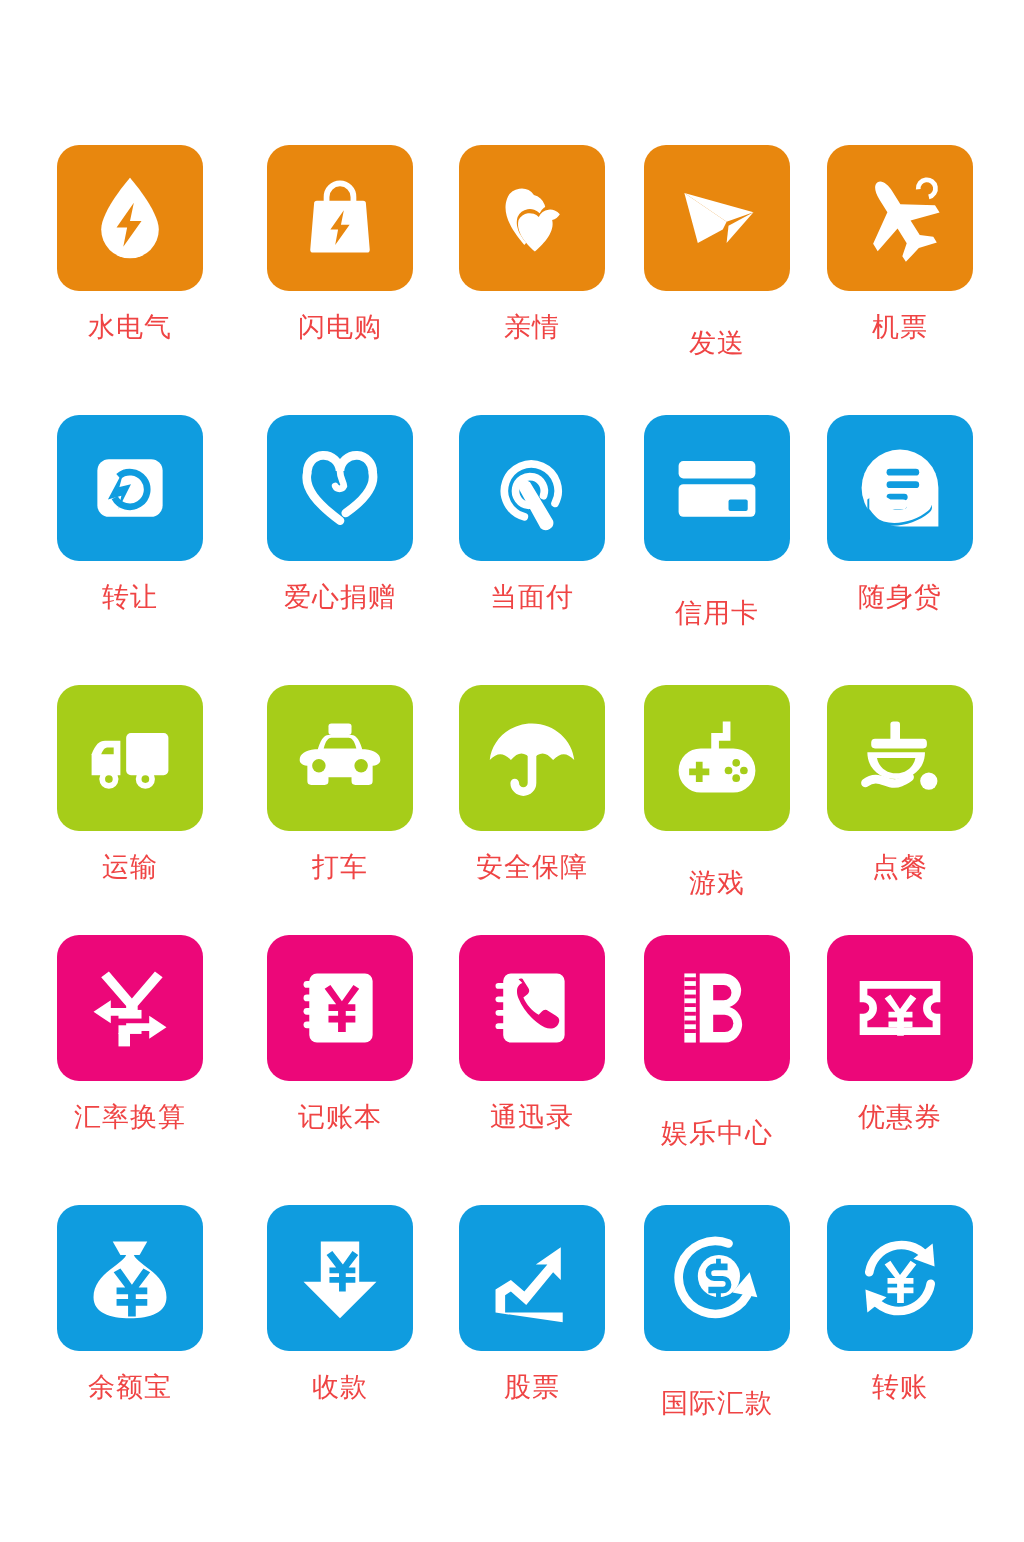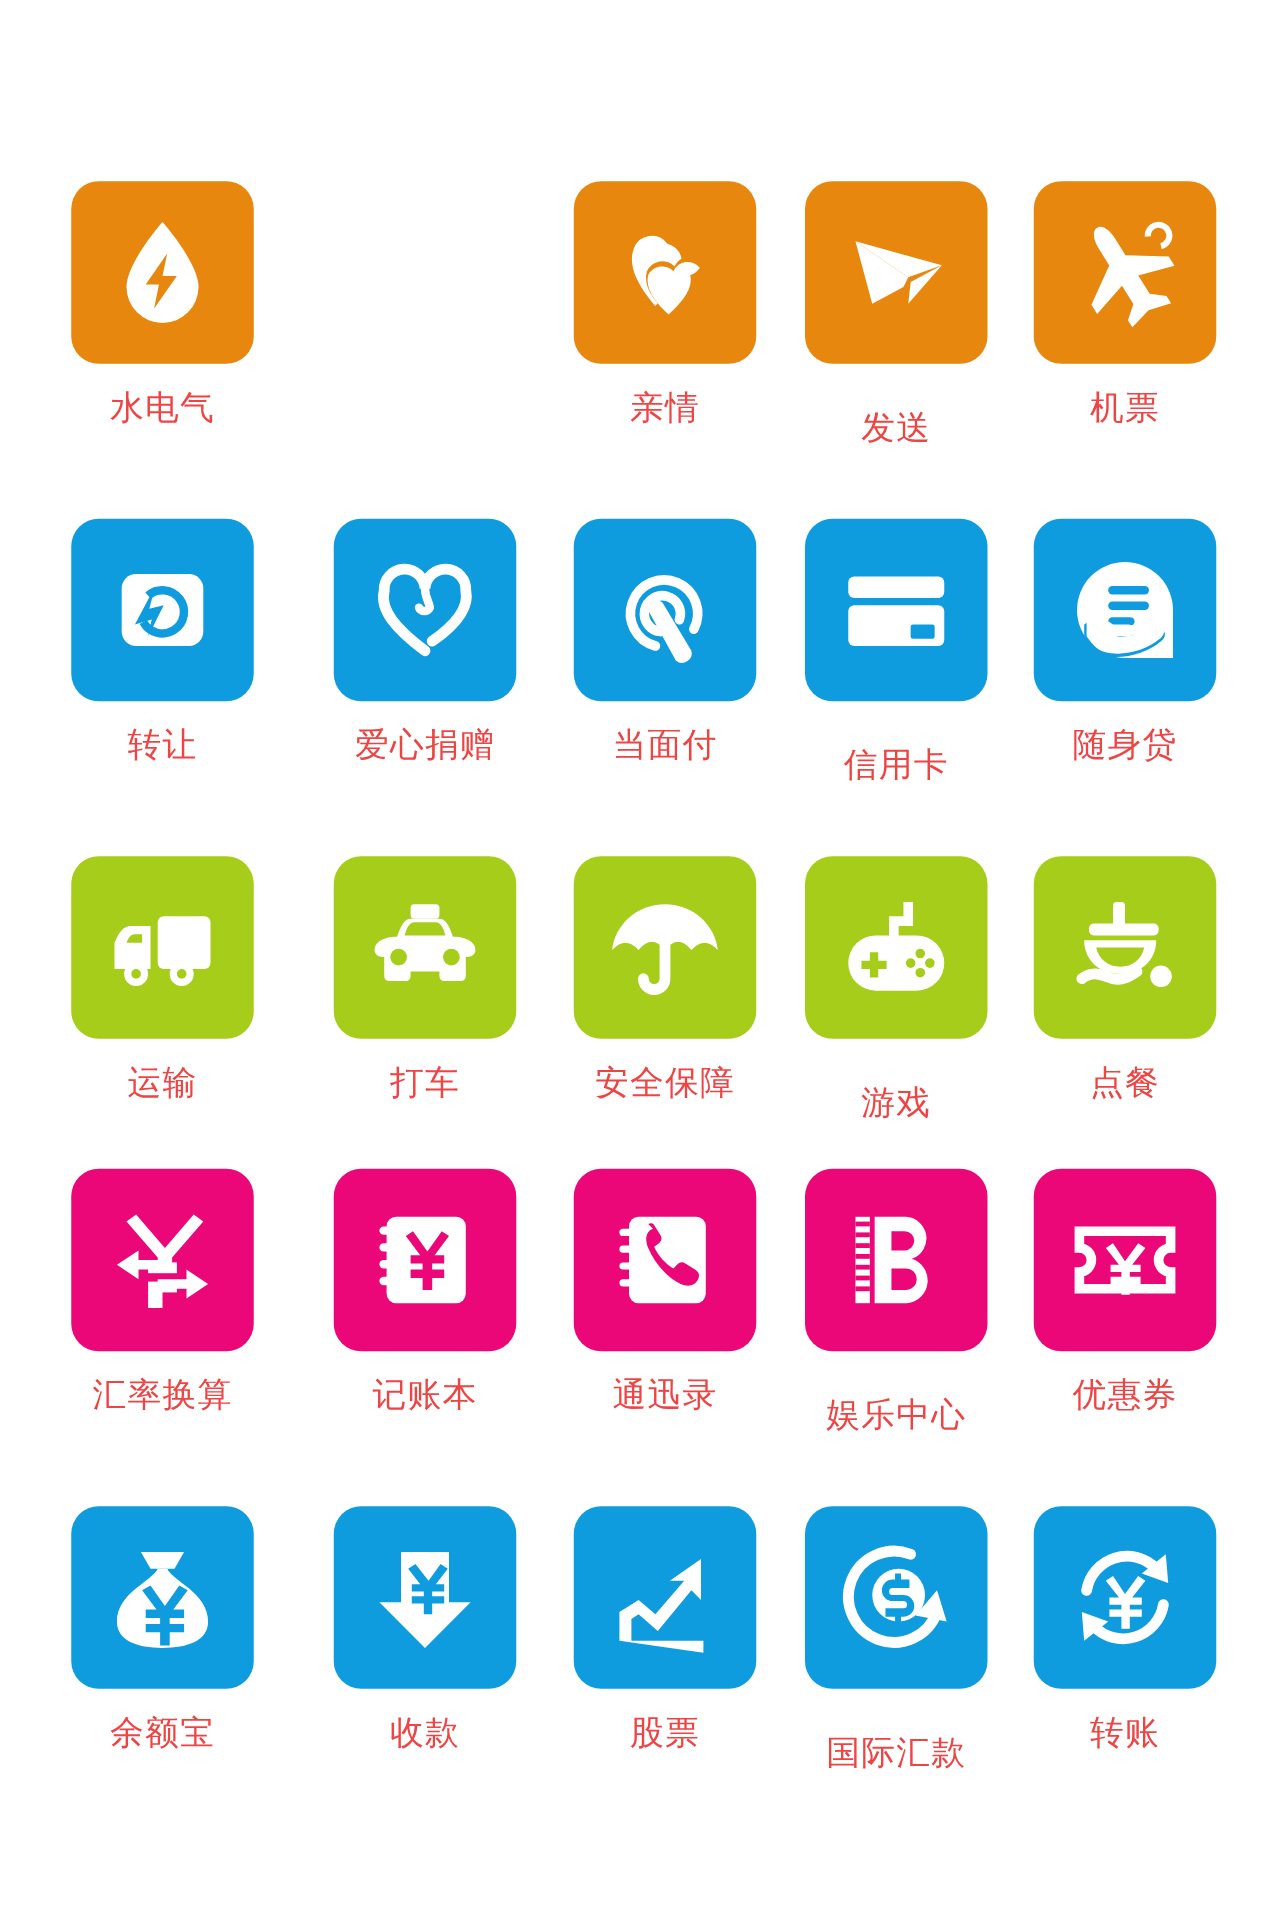--- a/index.html
+++ b/index.html
@@ -83,20 +83,30 @@
     <div class="grid-cell" data-col="0">
       <div class="tile" style="background:#E8870E">
         <svg viewBox="0 0 100 100">
           <path fill="#fff" d="M50 8 C50 8 20 42 20 62 a30 30 0 0 0 60 0 C80 42 50 8 50 8 Z"></path>
           <path fill="#E8870E" d="M54 34 L36 60 h11 l-4 20 19 -27 h-12 z"></path>
         </svg>
       </div>
       <div class="tile-label">水电气</div>
     </div>
 
+    <div class="grid-cell" data-col="1">
+      <div class="tile" style="background:#E8870E">
+        <svg viewBox="0 0 100 100">
+          <path fill="none" stroke="#fff" stroke-width="6" d="M36 34 v-6 a14 14 0 0 1 28 0 v6"></path>
+          <path fill="#fff" d="M26 32 h48 a3 3 0 0 1 3 3 l4 48 a3 3 0 0 1 -3 3 H22 a3 3 0 0 1 -3 -3 l4 -48 a3 3 0 0 1 3 -3 z"></path>
+          <path fill="#E8870E" d="M54 42 L40 62 h8 l-3 16 15 -21 h-9 z"></path>
+        </svg>
+      </div>
+      <div class="tile-label">闪电购</div>
+    </div>
 
     <div class="grid-cell" data-col="2">
       <div class="tile" style="background:#E8870E">
         <svg viewBox="0 0 100 100">
           <path fill="#fff" d="M52 26 a16 16 0 0 0 -28 4 c-6 16 6 34 18 48 8 -9 15 -18 19 -27 a16 16 0 0 0 -9 -25 z"></path>
           <path fill="#E8870E" d="M82 42 a14 14 0 0 0 -24 3 a14 14 0 0 0 -23 4 c-4 13 7 26 18 36 11 -10 23 -23 20 -36 a14 14 0 0 0 9 -7 z"></path>
           <path fill="#fff" d="M79 46 a13 13 0 0 0 -22 3 a13 13 0 0 0 -21 3 c-3 12 7 24 17 33 10 -9 21 -21 18 -33 a13 13 0 0 0 8 -6 z"></path>
         </svg>
       </div>
       <div class="tile-label">亲情</div>

